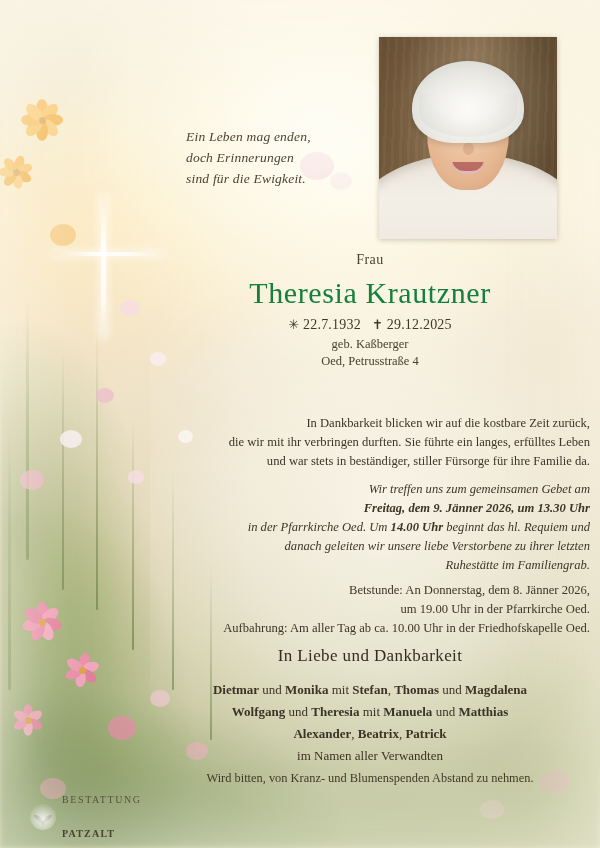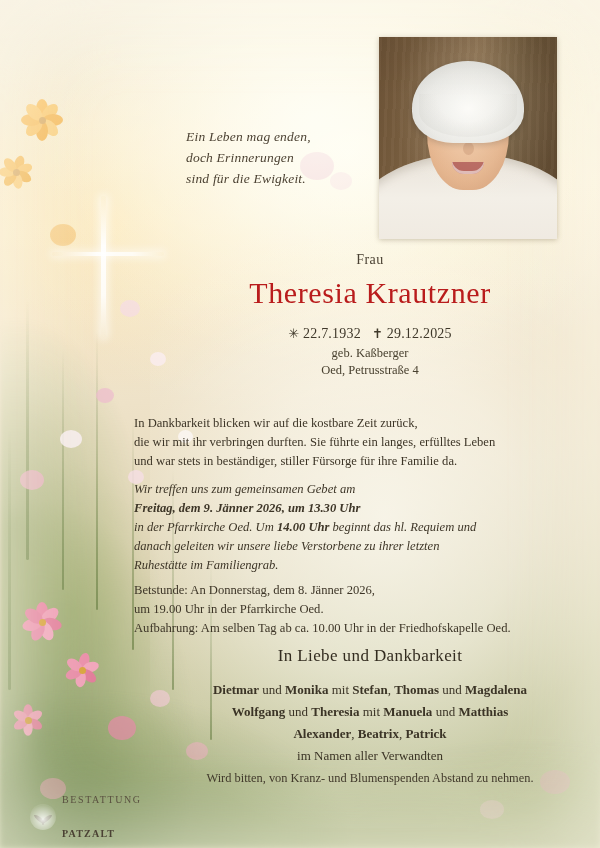--- a/index.html
+++ b/index.html
@@ -266,42 +266,42 @@
   }
   .salutation {
     font-size: 14px;
     letter-spacing: 0.4px;
     margin-bottom: 8px;
     color: #4a4133;
   }
   .name {
     font-size: 30px;
     letter-spacing: 0.6px;
-    color: #b91c1c;
-    margin-bottom: 16px;
+    color: #15803d;
+    margin-bottom: 7px;
     white-space: nowrap;
   }
   .dates {
     font-size: 14px;
     color: #3f382a;
     margin-bottom: 3px;
     letter-spacing: 0.2px;
   }
   .dates .sym { font-size: 13px; }
   .subline {
     font-size: 12.5px;
     color: #48402f;
     line-height: 17px;
   }
 
   .para {
     position: absolute;
-    left: 134px;
+    left: 150px;
     width: 440px;
-    text-align: left;
+    text-align: right;
     color: #3d3527;
     font-size: 12.6px;
     line-height: 19px;
   }
   .para b { font-weight: bold; }
   .p1 { top: 414px; }
   .p2 { top: 480px; font-style: italic; }
   .p3 { top: 581px; }
 
   .heading {
@@ -513,21 +513,21 @@
     <div>
       <span>in der Pfarrkirche Oed. Um </span><b>14.00 Uhr</b><span> beginnt das hl. Requiem und</span>
     </div>
     <div>danach geleiten wir unsere liebe Verstorbene zu ihrer letzten</div>
     <div>Ruhestätte im Familiengrab.</div>
   </div>
 
   <div class="para p3">
     <div>Betstunde: An Donnerstag, dem 8. Jänner 2026,</div>
     <div>um 19.00 Uhr in der Pfarrkirche Oed.</div>
-    <div>Aufbahrung: Am selben Tag ab ca. 10.00 Uhr in der Friedhofskapelle Oed.</div>
+    <div>Aufbahrung: Am aller Tag ab ca. 10.00 Uhr in der Friedhofskapelle Oed.</div>
   </div>
 
   <div class="heading">In Liebe und Dankbarkeit</div>
 
   <div class="family">
     <div id="fam1"><b>Dietmar</b><span> und </span><b>Monika</b><span> mit </span><b>Stefan</b><span>, </span><b>Thomas</b><span> und </span><b>Magdalena</b></div>
     <div id="fam2"><b>Wolfgang</b><span> und </span><b>Theresia</b><span> mit </span><b>Manuela</b><span> und </span><b>Matthias</b></div>
     <div id="fam3"><b>Alexander</b><span>, </span><b>Beatrix</b><span>, </span><b>Patrick</b></div>
     <div>im Namen aller Verwandten</div>
   </div>

